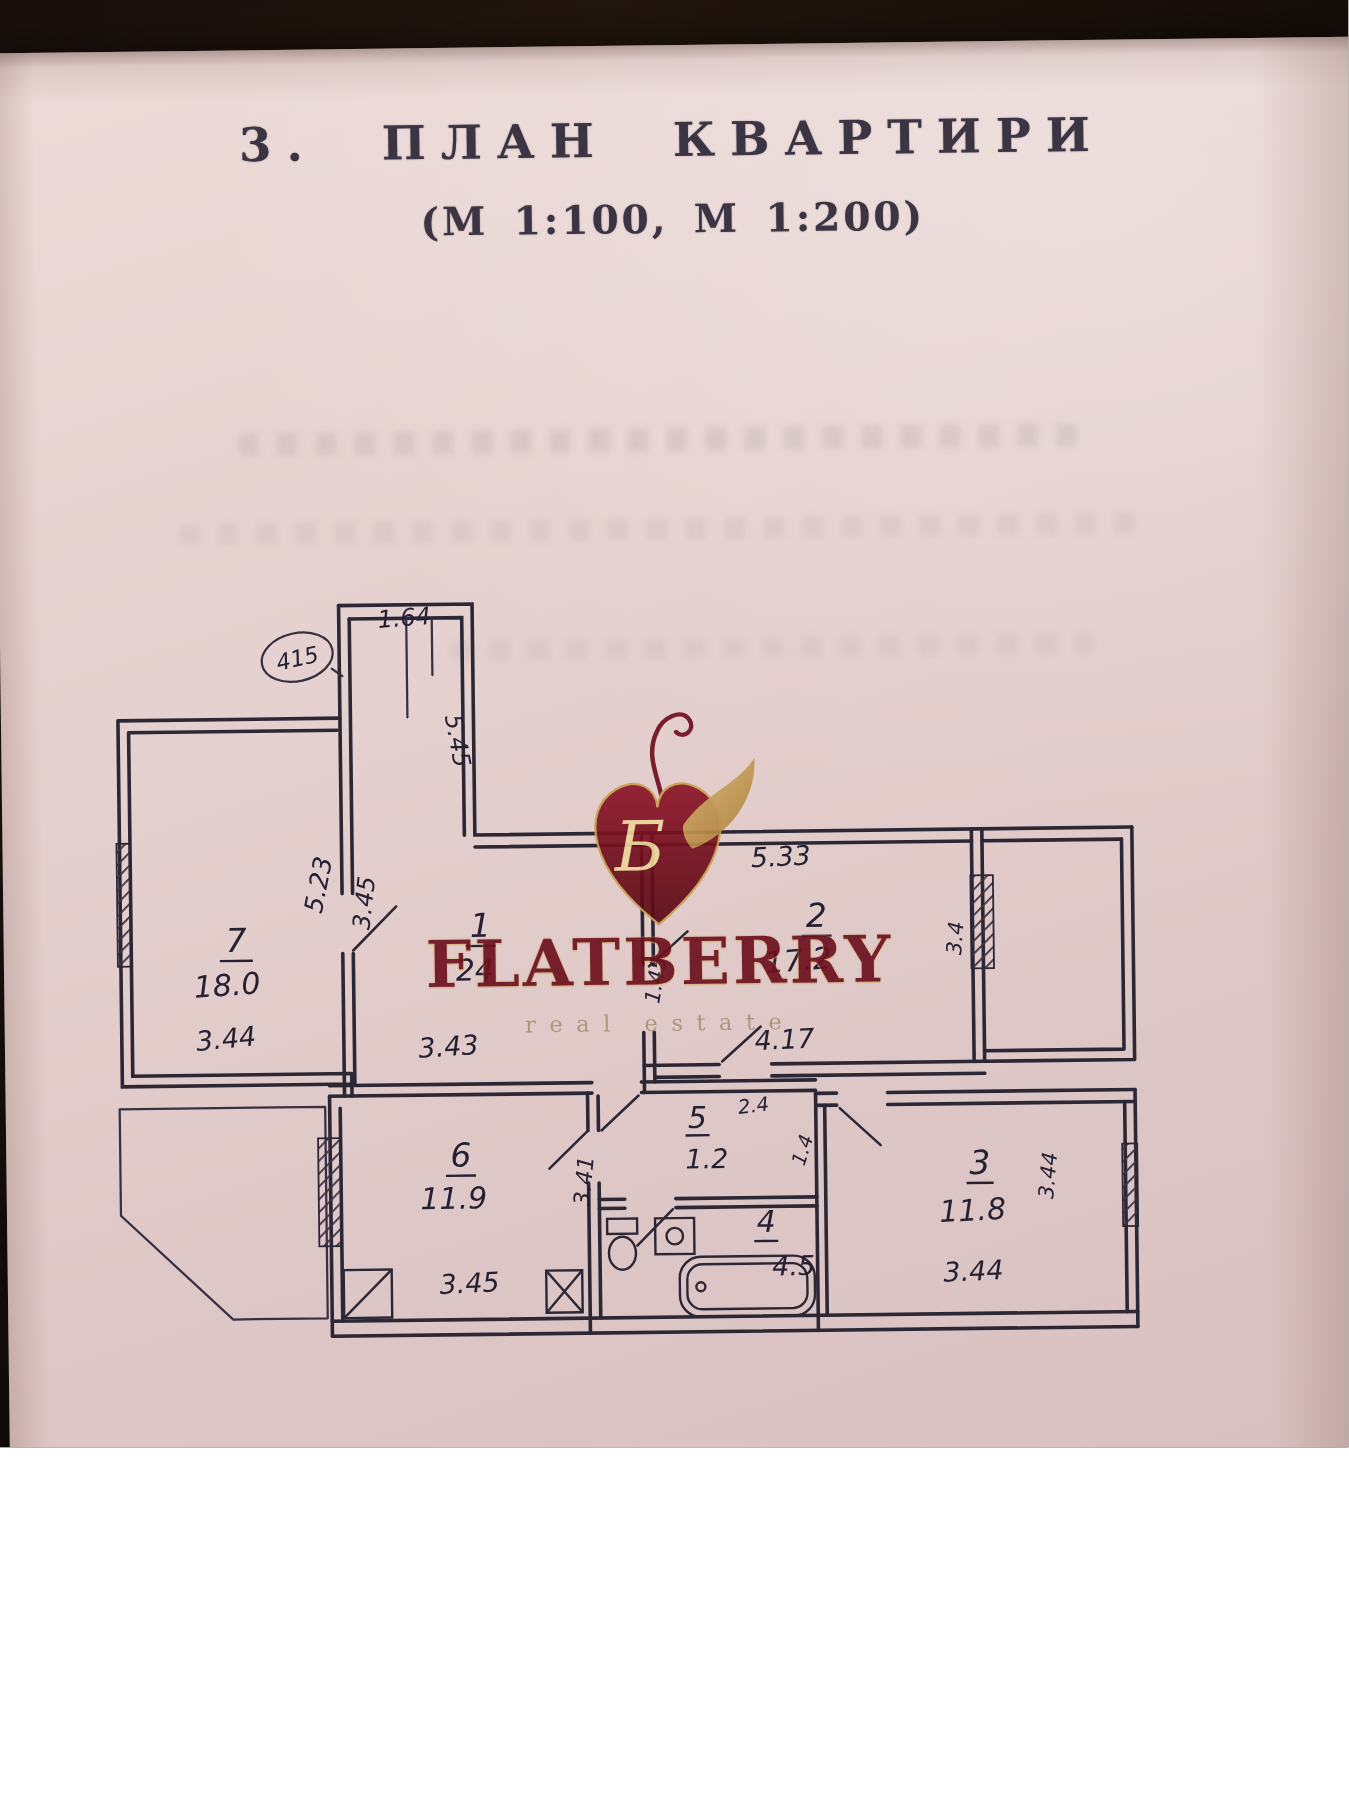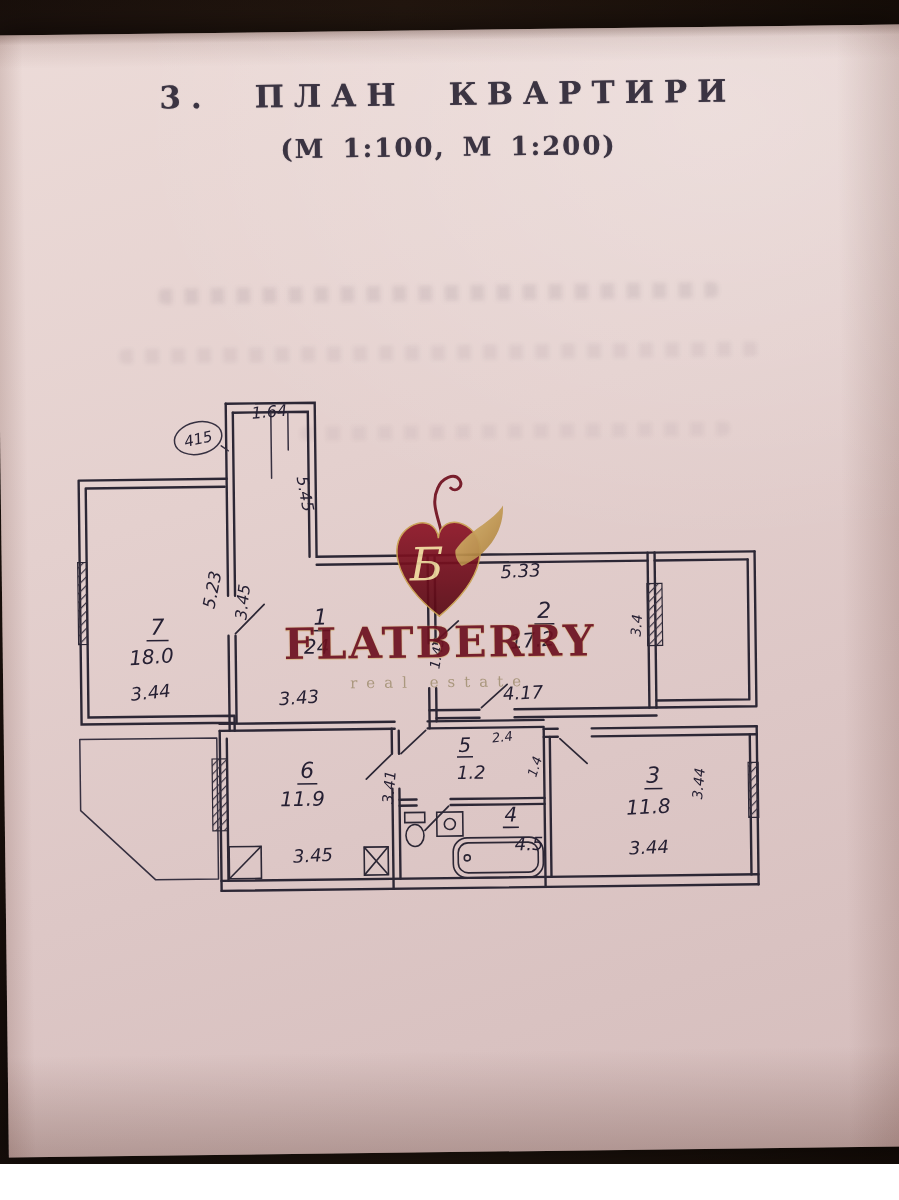--- a/index.html
+++ b/index.html
@@ -1,17 +1,17 @@
 <!DOCTYPE html>
 <html><head>
 <meta charset="utf-8">
 <style>
   html,body{margin:0;padding:0;}
   .photo{
-    position:relative; width:899px; height:1164px; overflow:hidden;
+    position:relative; width:899px; height:965px; overflow:hidden;
     background:
       radial-gradient(140% 90% at 50% 45%, rgba(70,45,30,.25), rgba(0,0,0,.55) 95%),
       linear-gradient(90deg,#221510,#2b1c13 45%,#1b100a);
     font-family:"DejaVu Sans",sans-serif;
   }
   .paper{
     position:absolute; left:2px; top:30px; width:904px; height:1122px;
     transform:rotate(-0.7deg); transform-origin:50% 50%;
     background:
       radial-gradient(120% 70% at 80% 8%, rgba(255,255,255,.22), transparent 55%),

